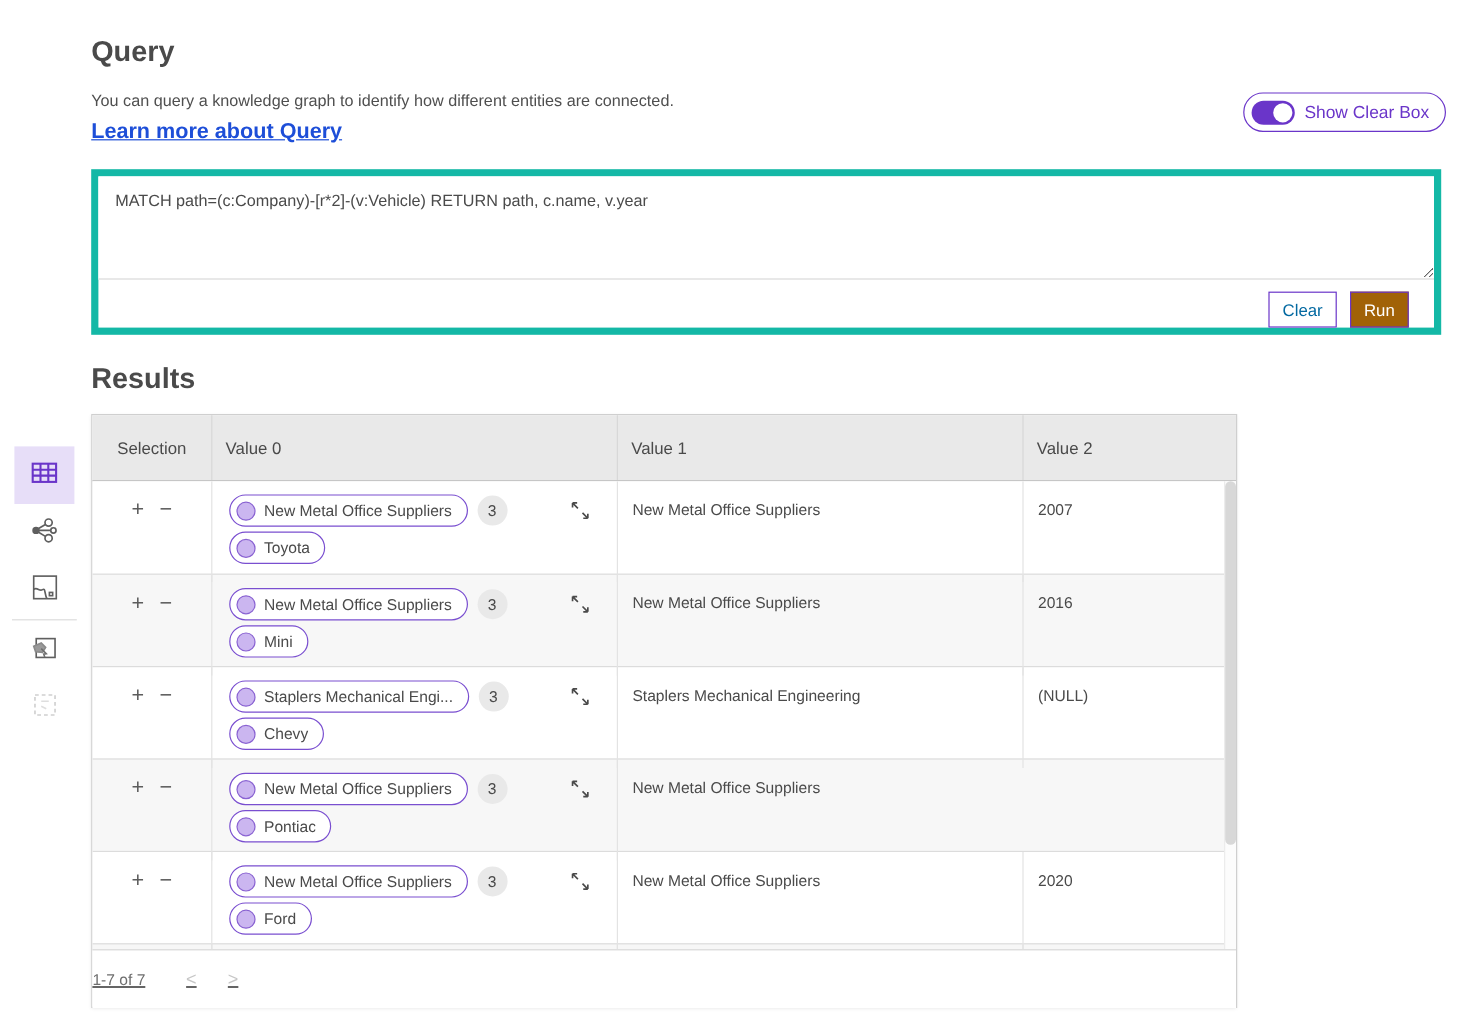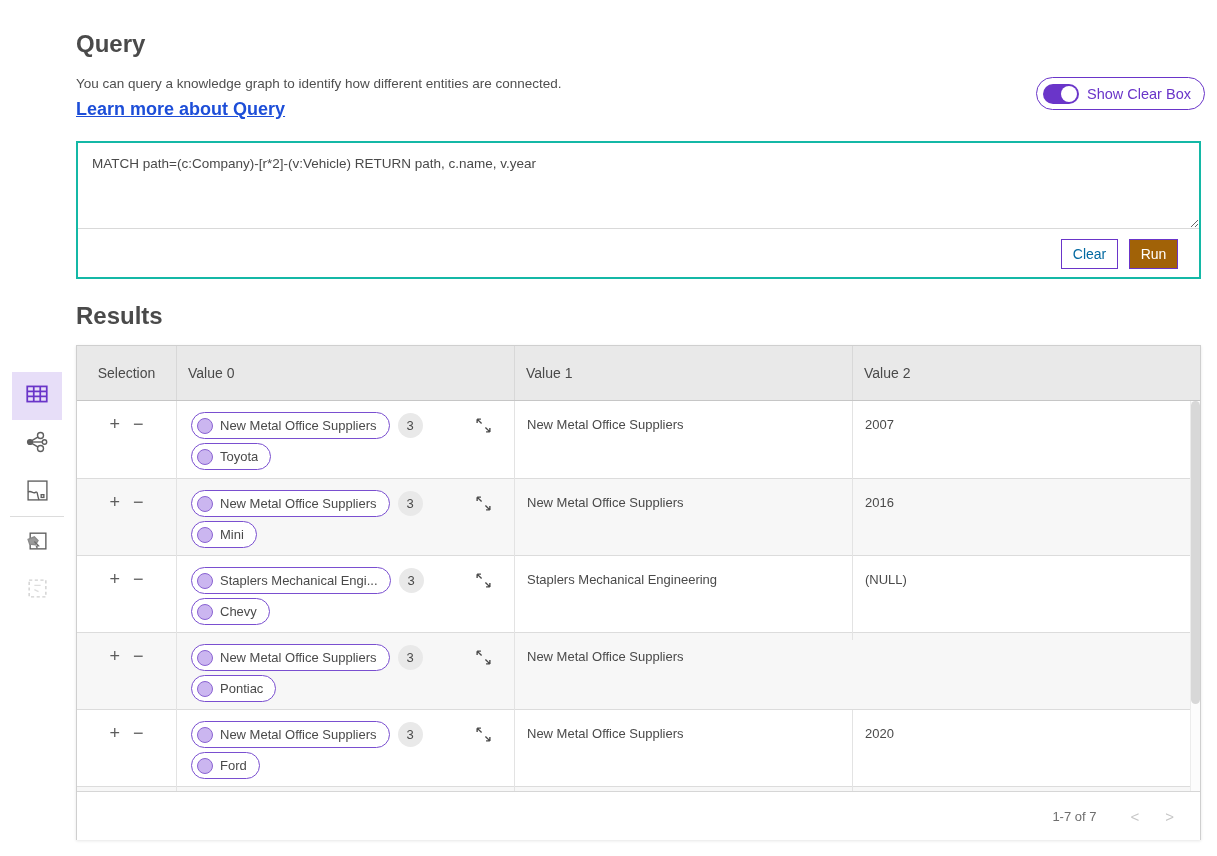--- a/index.html
+++ b/index.html
@@ -16,31 +16,31 @@
   .page-title { position:absolute; left:76px; top:30px; font-size:24px; font-weight:700; color:#4a4a4a; }
   .page-desc { position:absolute; left:76px; top:76px; font-size:13.5px; color:#4f4f4f; }
   .learn-link { position:absolute; left:76px; top:99px; font-size:18px; font-weight:700; color:#1d4ed8; text-decoration:underline; cursor:pointer; }
 
   .toggle-pill { position:absolute; left:1036px; top:77px; height:33px; border:1px solid #6a35c9; border-radius:17px; background:#fff; display:flex; align-items:center; gap:8px; padding:0 13px 0 6px; cursor:pointer; }
   .switch { width:36px; height:20px; background:#6a35c9; border-radius:10px; position:relative; flex:none; }
   .knob { position:absolute; right:2px; top:2px; width:16px; height:16px; border-radius:50%; background:#fff; }
   .toggle-label { font-size:14.5px; color:#6a35c9; white-space:nowrap; }
 
   
-  .query-panel { position:absolute; left:76px; top:141px; width:1125px; height:138px; border:2px solid #14b8a6; background:#fff; }
+  .query-panel { position:absolute; left:76px; top:141px; width:1125px; height:138px; border:6px solid #14b8a6; background:#fff; }
   .query-input { display:block; width:100%; height:86px; border:none; border-bottom:1px solid #d9d9d9; resize:both; outline:none; padding:12px 14px; font-family:"Liberation Sans", sans-serif; font-size:13.5px; color:#4a4a4a; line-height:1.4; background:#fff; }
   .q-actions { height:50px; display:flex; align-items:center; justify-content:flex-end; gap:11px; padding-right:21px; }
   .btn { font-family:"Liberation Sans", sans-serif; font-size:14px; cursor:pointer; }
   .btn-clear { min-width:57px; height:30px; background:#fff; border:1px solid #6a35c9; color:#0369a1; }
   .btn-run { min-width:49px; height:30px; background:#a16207; border:1px solid #6a35c9; color:#fff; }
 
   
   .results-title { position:absolute; left:76px; top:302px; font-size:24px; font-weight:700; color:#4a4a4a; }
 
-  .table-panel { position:absolute; left:76px; top:345px; width:1125px; height:495px; border:1px solid #cfcfcf; background:#fff; box-shadow:0 1px 3px rgba(0,0,0,.10); }
+  .table-panel { position:absolute; left:76px; top:345px; width:955px; height:495px; border:1px solid #cfcfcf; background:#fff; box-shadow:0 1px 3px rgba(0,0,0,.10); }
   .t-header { height:55px; display:grid; grid-template-columns:100px 338px 338px 1fr; background:#e9e9e9; border-bottom:1px solid #c6c6c6; }
   .th { display:flex; align-items:center; font-size:14px; color:#4a4a4a; padding-left:11px; border-right:1px solid #d8d8d8; }
   .th:last-child { border-right:none; }
   .th.sel { justify-content:center; padding-left:0; }
 
   .t-body { height:390px; overflow:hidden; margin-right:10px; }
   .t-row { display:grid; grid-template-columns:100px 338px 338px 1fr; height:77px; background:#fff; }
   .t-row + .t-row { border-top:1px solid #dcdcdc; }
   .t-row:nth-child(even) { background:#f7f7f7; }
   .cell { border-right:1px solid #e3e3e3; }
@@ -52,21 +52,21 @@
   .pill { display:inline-flex; align-items:center; gap:7px; height:27px; padding:0 12px 0 5px; border:1.5px solid #7a4fd0; border-radius:14px; background:#fff; cursor:pointer; max-width:218px; }
   .pill-label { font-size:13px; color:#4a4a4a; white-space:nowrap; overflow:hidden; text-overflow:ellipsis; }
   .dot { width:16px; height:16px; border-radius:50%; background:#cbb6f0; border:1.5px solid #8a63d2; flex:none; }
   .count { width:25px; height:25px; border-radius:50%; background:#e9e9e9; display:inline-flex; align-items:center; justify-content:center; font-size:13px; color:#4a4a4a; margin-left:8px; flex:none; }
   .expand { position:absolute; right:22px; top:16px; cursor:pointer; display:inline-flex; }
   .cell.v1, .cell.v2 { padding:16px 12px; font-size:13px; color:#4a4a4a; }
 
   .v-scrollbar { position:absolute; top:55px; right:0; width:10px; height:390px; background:#fcfcfc; border-left:1px solid #ececec; }
   .v-thumb { position:absolute; top:0; left:0; width:9px; height:303px; border-radius:5px; background:#d8d8d8; cursor:pointer; }
 
-  .t-footer { position:absolute; left:0; right:0; top:445px; height:49px; background:#fff; border-top:1px solid #d6d6d6; display:flex; align-items:center; justify-content:flex-end; padding-right:26px; }
+  .t-footer { position:absolute; left:0; right:0; top:445px; height:49px; background:#fff; border-top:1px solid #d6d6d6; display:flex; align-items:center; padding-right:26px;text-decoration:underline; }
   .pag-label { font-size:13px; color:#6e6e6e; margin-right:34px; }
   .chev { font-size:15px; color:#c6c6c6; cursor:pointer; user-select:none; }
   .chev + .chev { margin-left:26px; }
 </style>
 </head>
 <body>
 
 <div class="page">
 
   <nav>

